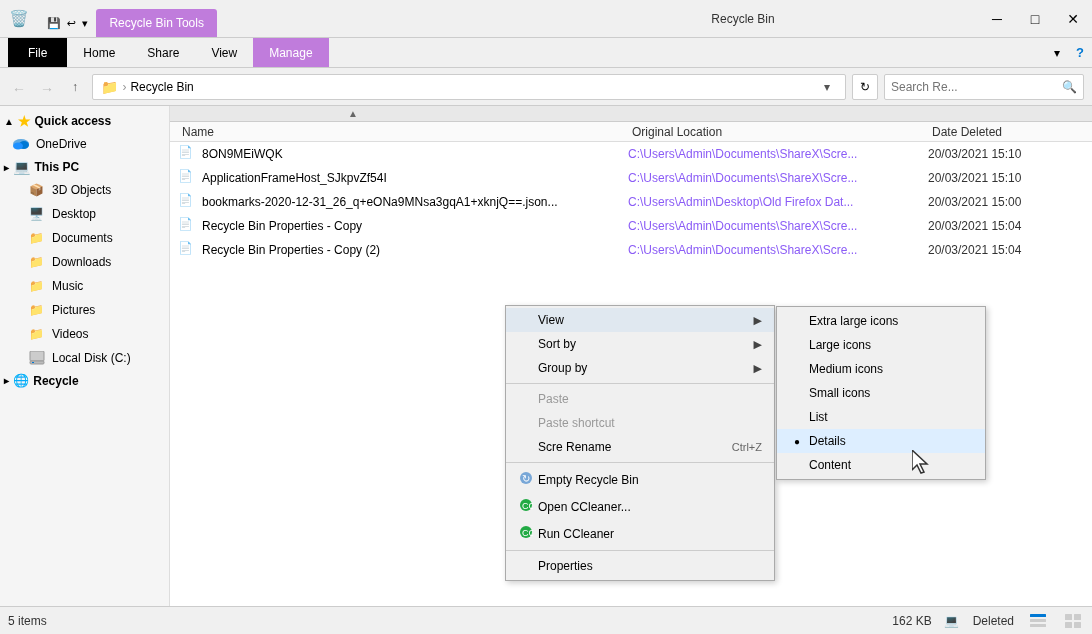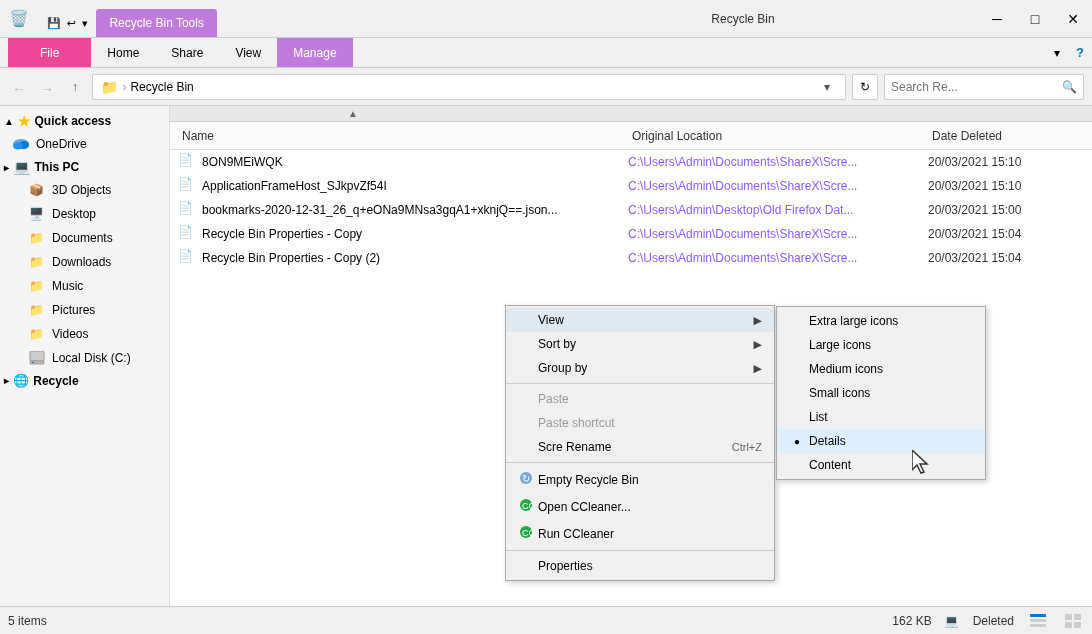--- a/index.html
+++ b/index.html
@@ -11,21 +11,21 @@
     .title-tabs { display: flex; align-items: flex-end; height: 100%; flex: 1; }
     .title-tab { padding: 4px 12px; height: 28px; display: flex; align-items: center; font-size: 12px; border: 1px solid transparent; cursor: pointer; margin-top: auto; }
     .title-tab.active { background: #c07cdc; color: white; border-radius: 3px 3px 0 0; }
     .window-title { flex: 1; text-align: center; font-size: 12px; color: #333; }
     .window-controls { display: flex; align-items: center; }
     .win-btn { width: 38px; height: 28px; display: flex; align-items: center; justify-content: center; cursor: pointer; font-size: 14px; }
 
     
     .ribbon-tabs { background: #f0f0f0; height: 30px; display: flex; align-items: center; border-bottom: 1px solid #ccc; padding-left: 8px; }
     .ribbon-tab { padding: 4px 16px; font-size: 12px; cursor: pointer; height: 100%; display: flex; align-items: center; }
-    .ribbon-tab.file { background: #ec4899; color: white; padding: 4px 32px; }
+    .ribbon-tab.file { background: #000000; color: white; padding: 4px 20px; }
     .ribbon-tab.manage { background: #c07cdc; color: white; }
     .ribbon-chevron { margin-left: auto; padding: 4px 8px; cursor: pointer; }
     .ribbon-help { padding: 4px 8px; cursor: pointer; }
 
     
     .address-bar { background: #f0f0f0; height: 38px; display: flex; align-items: center; padding: 4px 8px; gap: 6px; border-bottom: 1px solid #ccc; }
     .nav-btn { width: 22px; height: 22px; display: flex; align-items: center; justify-content: center; cursor: pointer; border-radius: 2px; color: #555; font-size: 14px; }
     .nav-btn.disabled { color: #bbb; cursor: default; }
     .address-box { flex: 1; background: white; border: 1px solid #ccc; height: 26px; display: flex; align-items: center; padding: 0 8px; font-size: 12px; border-radius: 2px; }
     .address-text { flex: 1; }
@@ -40,21 +40,21 @@
 
     
     .sidebar { width: 170px; border-right: 1px solid #ddd; overflow-y: auto; background: #f5f5f5; padding: 4px 0; flex-shrink: 0; }
     .sidebar-item { display: flex; align-items: center; padding: 3px 8px 3px 12px; cursor: pointer; font-size: 12px; white-space: nowrap; }
     .sidebar-icon { width: 18px; height: 18px; margin-right: 6px; flex-shrink: 0; display: flex; align-items: center; justify-content: center; }
     .sidebar-section-header { display: flex; align-items: center; padding: 3px 4px 3px 4px; font-size: 12px; font-weight: 600; cursor: pointer; }
     .sidebar-section-header .chevron { margin-right: 4px; font-size: 10px; }
 
     
     .file-list { flex: 1; overflow: hidden; position: relative; }
-    .file-list-header { display: flex; align-items: center; height: 28px; border-bottom: 1px solid #ddd; background: #fafafa; padding: 0 8px; }
+    .file-list-header { display: flex; align-items: center; height: 20px; border-bottom: 1px solid #ddd; background: #fafafa; padding: 0 8px; }
     .col-header { font-size: 12px; color: #333; padding: 0 4px; cursor: pointer; white-space: nowrap; }
     .col-name { flex: 0 0 450px; }
     .col-location { flex: 0 0 300px; }
     .col-date { flex: 1; }
     .file-items { overflow-y: auto; height: calc(100% - 28px); }
     .file-item { display: flex; align-items: center; height: 24px; padding: 0 8px; cursor: pointer; }
     .file-item .fi-name { flex: 0 0 450px; display: flex; align-items: center; font-size: 12px; overflow: hidden; white-space: nowrap; text-overflow: ellipsis; }
     .file-item .fi-icon { width: 18px; height: 18px; margin-right: 6px; flex-shrink: 0; }
     .file-item .fi-location { flex: 0 0 300px; font-size: 12px; color: #8b5cf6; overflow: hidden; white-space: nowrap; text-overflow: ellipsis; }
     .file-item .fi-date { flex: 1; font-size: 12px; color: #333; }

